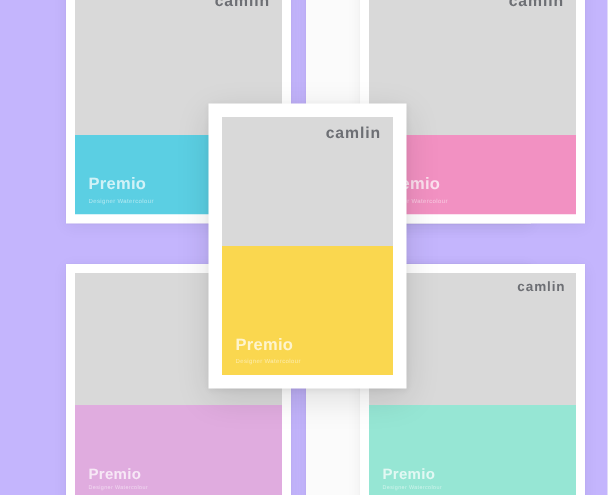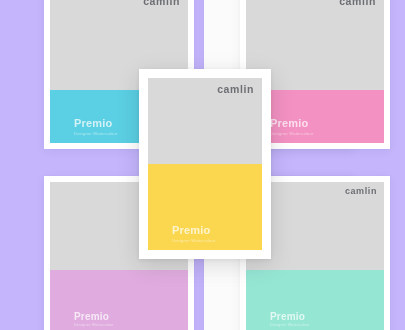--- a/index.html
+++ b/index.html
@@ -56,21 +56,21 @@
   }
   .brand.small {
     font-size: 9px;
     right: 7px;
     top: 4px;
   }
 
   
   .caption {
     position: absolute;
-    left: 24px;
+    left: 9px;
     bottom: 7px;
     line-height: 1.05;
     white-space: nowrap;
   }
   .caption .title {
     display: block;
     font-size: 11px;
     font-weight: 700;
     color: rgba(255,255,255,0.72);
     letter-spacing: 0.2px;

